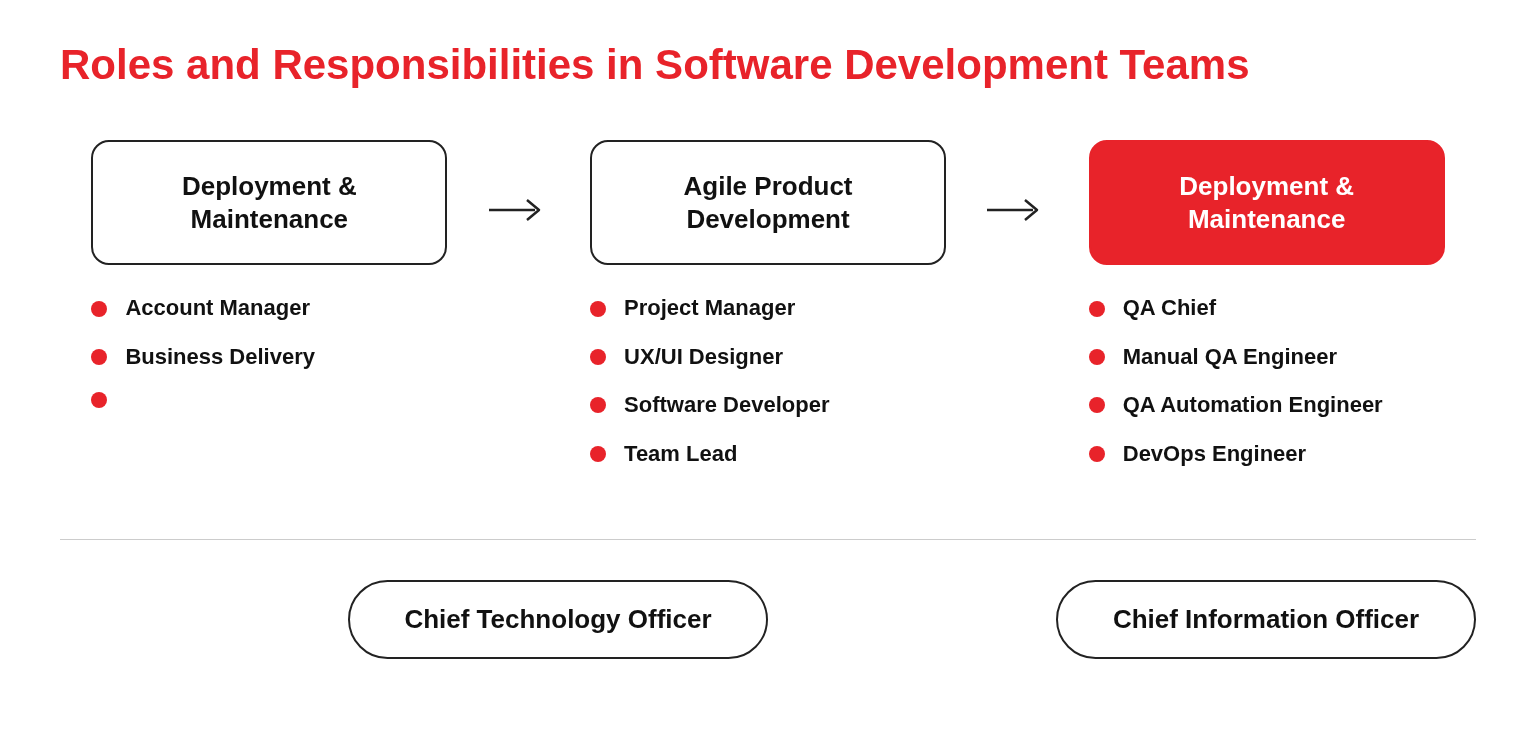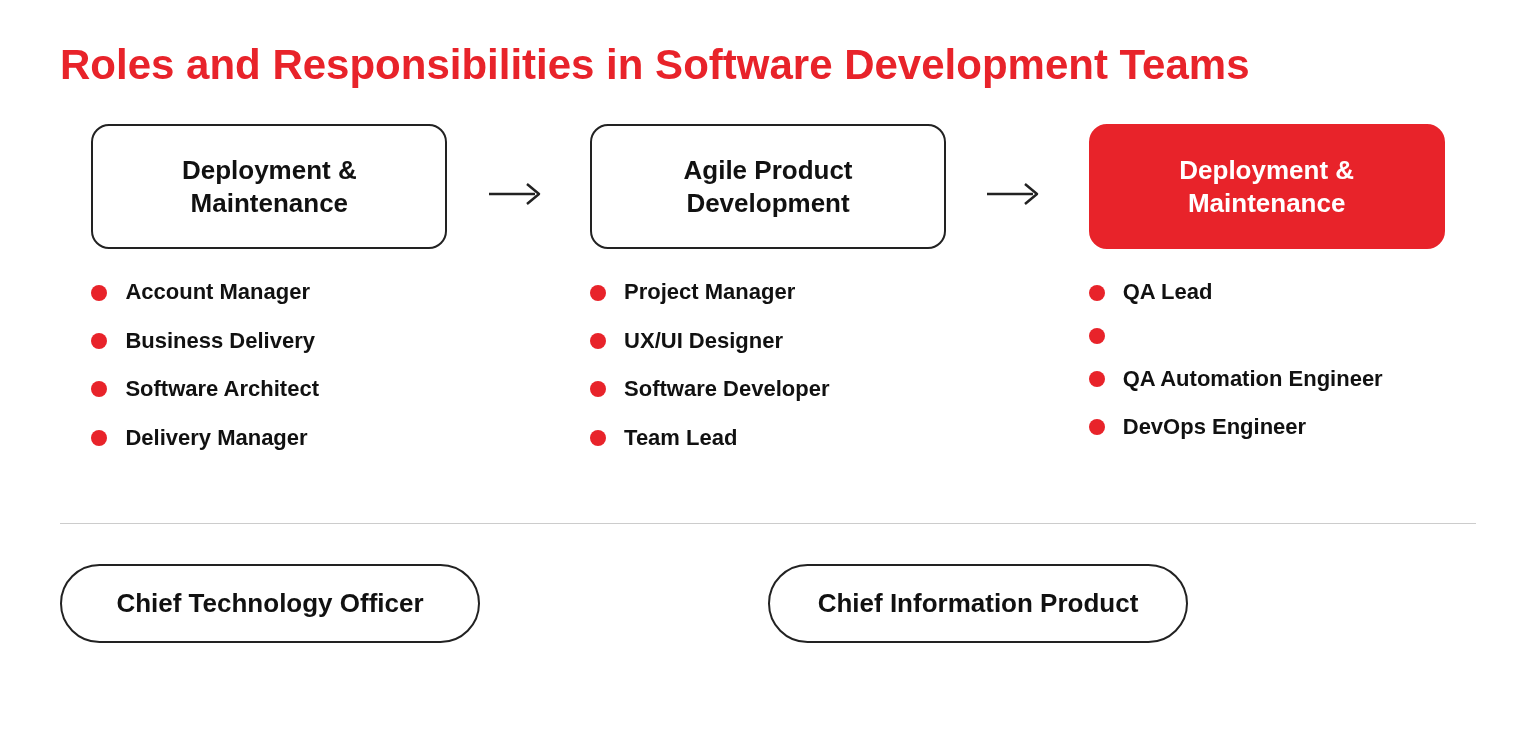--- a/index.html
+++ b/index.html
@@ -8,21 +8,21 @@
       background: #ffffff;
       width: 1536px;
       min-height: 750px;
       padding: 40px 60px;
     }
 
     .page-title {
       font-size: 42px;
       font-weight: 800;
       color: #e8232a;
-      margin-bottom: 34px;
+      margin-bottom: 50px;
       line-height: 1.2;
     }
 
     .main-content {
       display: flex;
       flex-direction: column;
     }
 
     .top-section {
       display: flex;
@@ -121,21 +121,21 @@
 
     .bottom-section {
       display: flex;
       align-items: center;
       gap: 0;
     }
 
     .bottom-col {
       flex: 1;
       display: flex;
-      justify-content: flex-start;
+      justify-content: flex-end;
       align-items: center;
     }
 
     .pill-box {
       border: 2.5px solid #222;
       border-radius: 50px;
       padding: 22px 40px;
       text-align: center;
       min-width: 280px;
       max-width: 420px;
@@ -164,25 +164,20 @@
         <li>
             <span class="bullet-dot"></span>
             <span>Account Manager</span>
           </li>
         <li>
             <span class="bullet-dot"></span>
             <span>Business Delivery</span>
           </li>
         <li>
             <span class="bullet-dot"></span>
-            <span>Software Architect</span>
-          </li>
-        <li>
-            <span class="bullet-dot"></span>
-            <span>Delivery Manager</span>
           </li>
       </ul>
     </div>
 
     <div class="arrow-col">
       <span class="arrow">
         <svg viewBox="0 0 60 30" fill="none" xmlns="http://www.w3.org/2000/svg">
           <line x1="0" y1="15" x2="46" y2="15" stroke="#222" stroke-width="2.5"></line>
           <polyline points="38,5 50,15 38,25" stroke="#222" stroke-width="2.5" fill="none" stroke-linejoin="round"></polyline>
         </svg>
@@ -222,24 +217,25 @@
       </span>
     </div>
 
     <div class="column">
       <div class="box highlighted">
         <span class="box-label">Deployment &amp;<br>Maintenance</span>
       </div>
       <ul class="bullet-list">
         <li>
             <span class="bullet-dot"></span>
-            <span>QA Lead</span>
-          </li>
-        <li>
-            <span class="bullet-dot"></span>
+            <span>QA Chief</span>
+          </li>
+        <li>
+            <span class="bullet-dot"></span>
+            <span>Manual QA Engineer</span>
           </li>
         <li>
             <span class="bullet-dot"></span>
             <span>QA Automation Engineer</span>
           </li>
         <li>
             <span class="bullet-dot"></span>
             <span>DevOps Engineer</span>
           </li>
       </ul>
@@ -249,17 +245,17 @@
   <div class="divider"></div>
 
   <div class="bottom-section">
     <div class="bottom-col">
       <div class="pill-box">
         <span class="pill-label">Chief Technology Officer</span>
       </div>
     </div>
     <div class="bottom-col">
       <div class="pill-box">
-        <span class="pill-label">Chief Information Product</span>
+        <span class="pill-label">Chief Information Officer</span>
       </div>
     </div>
   </div>
 </div>
 
 </body></html>

